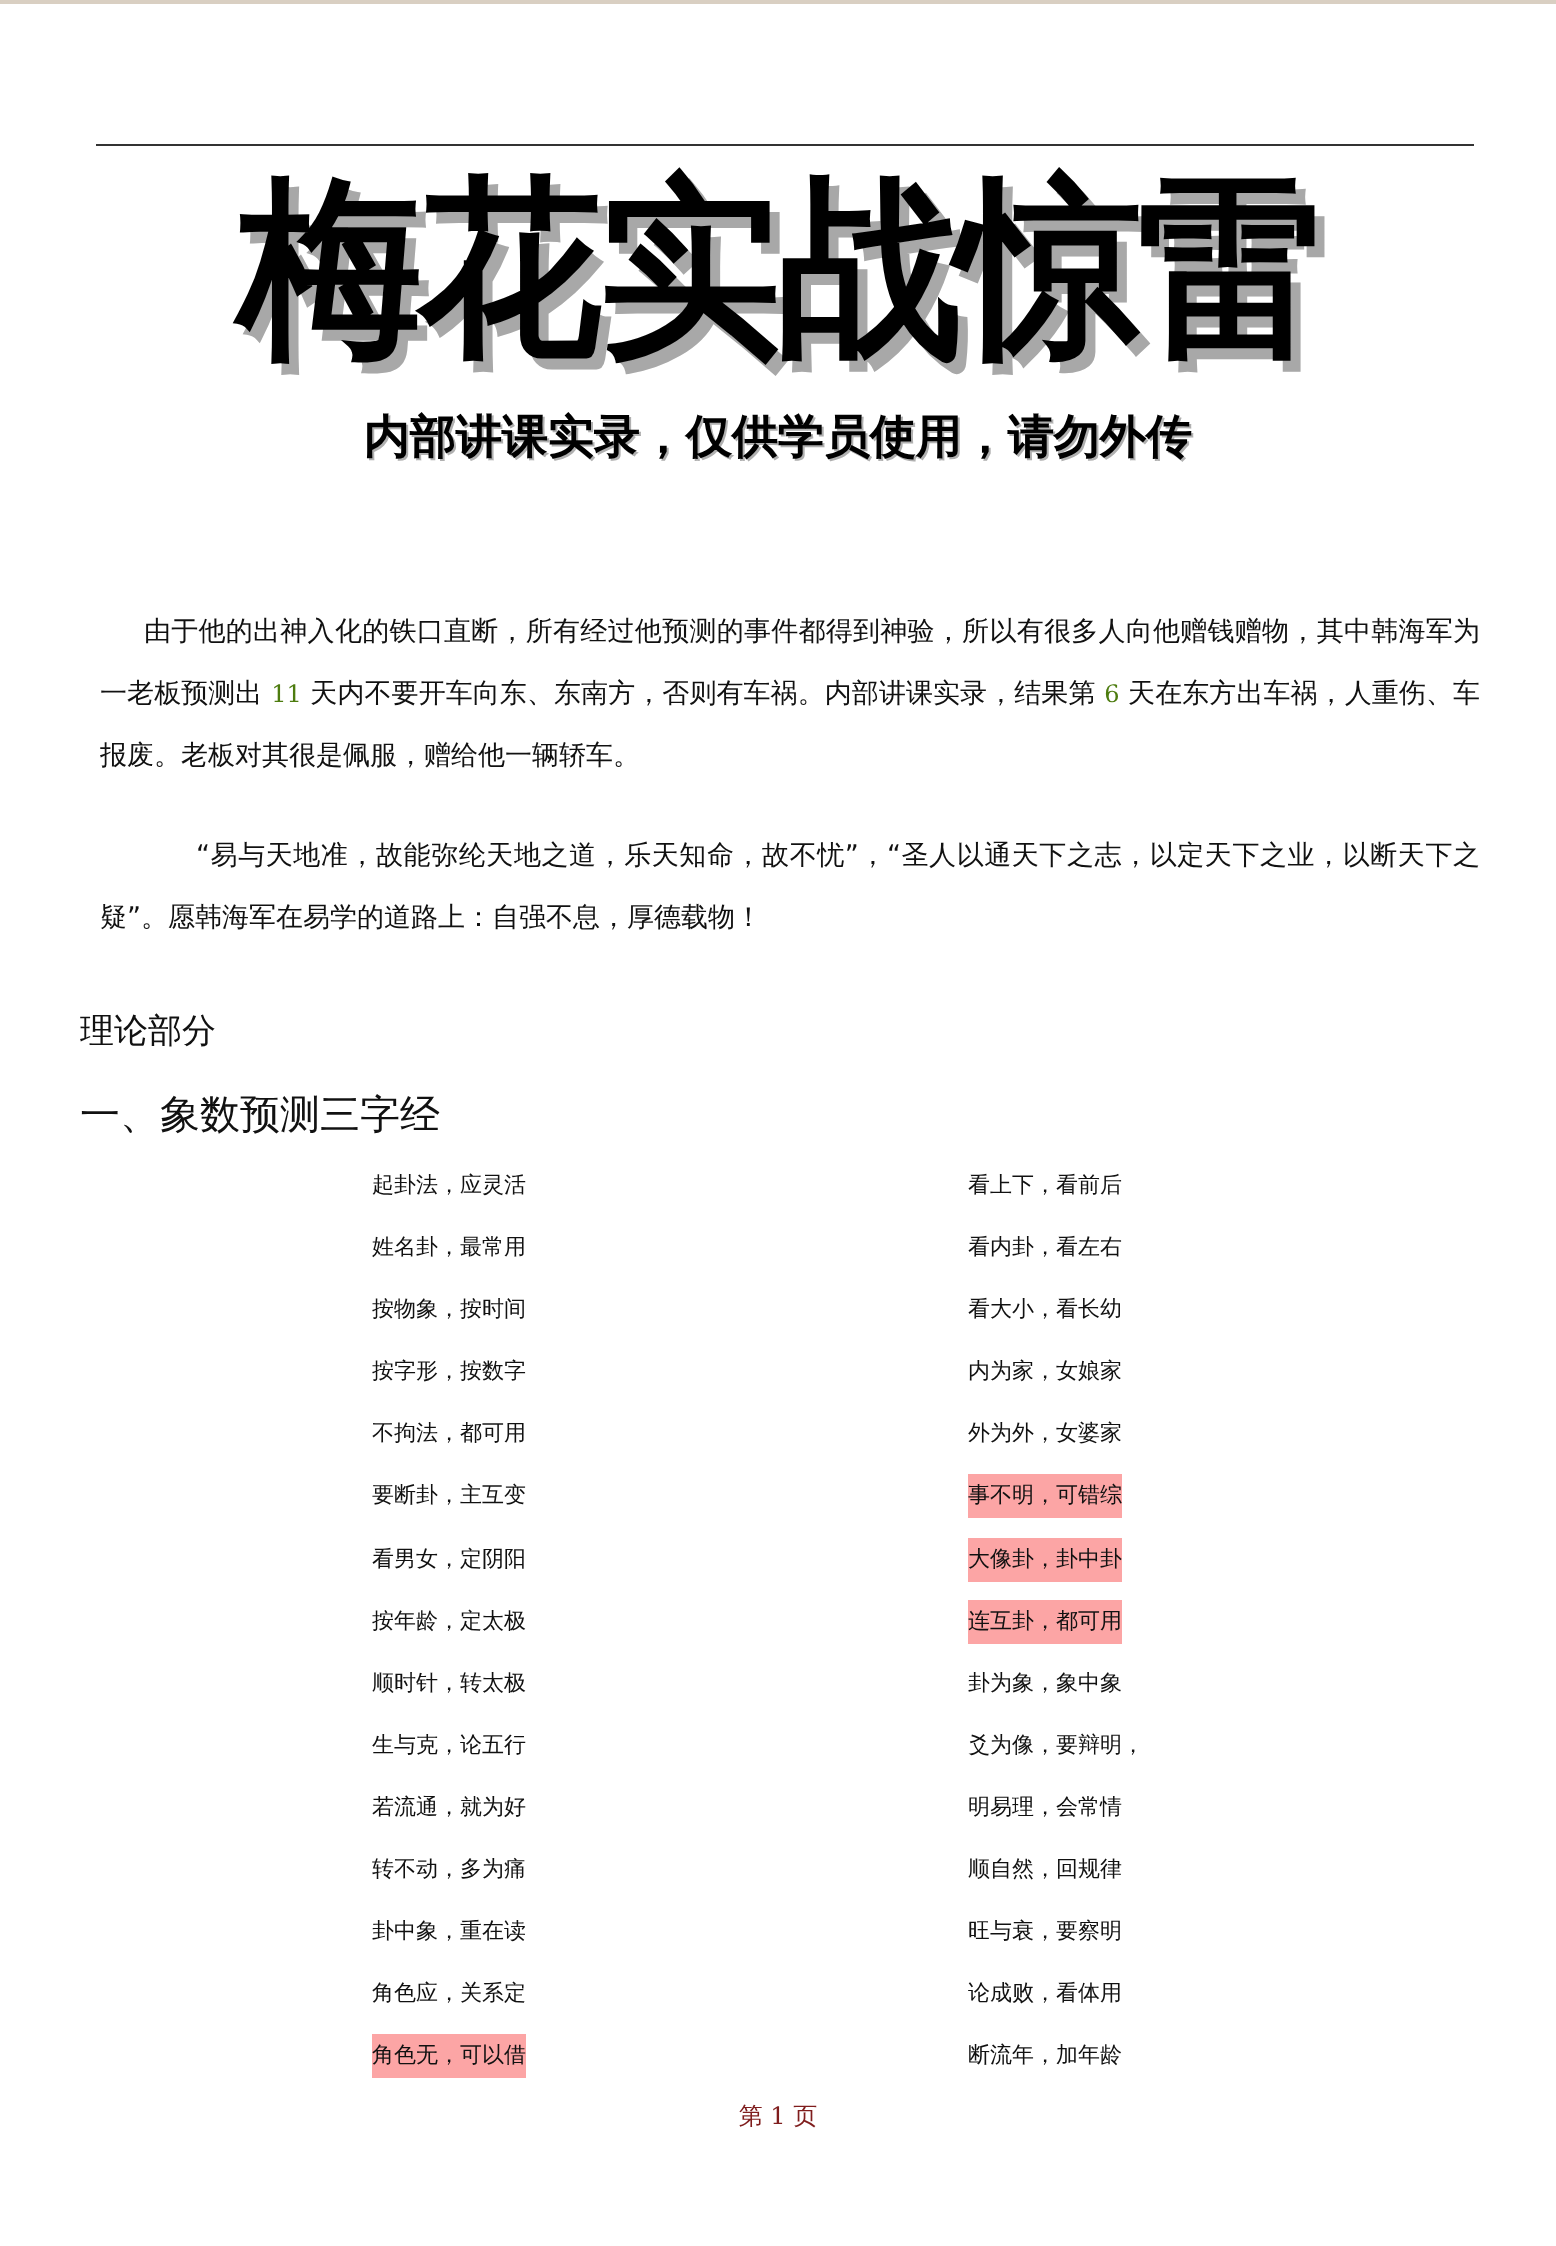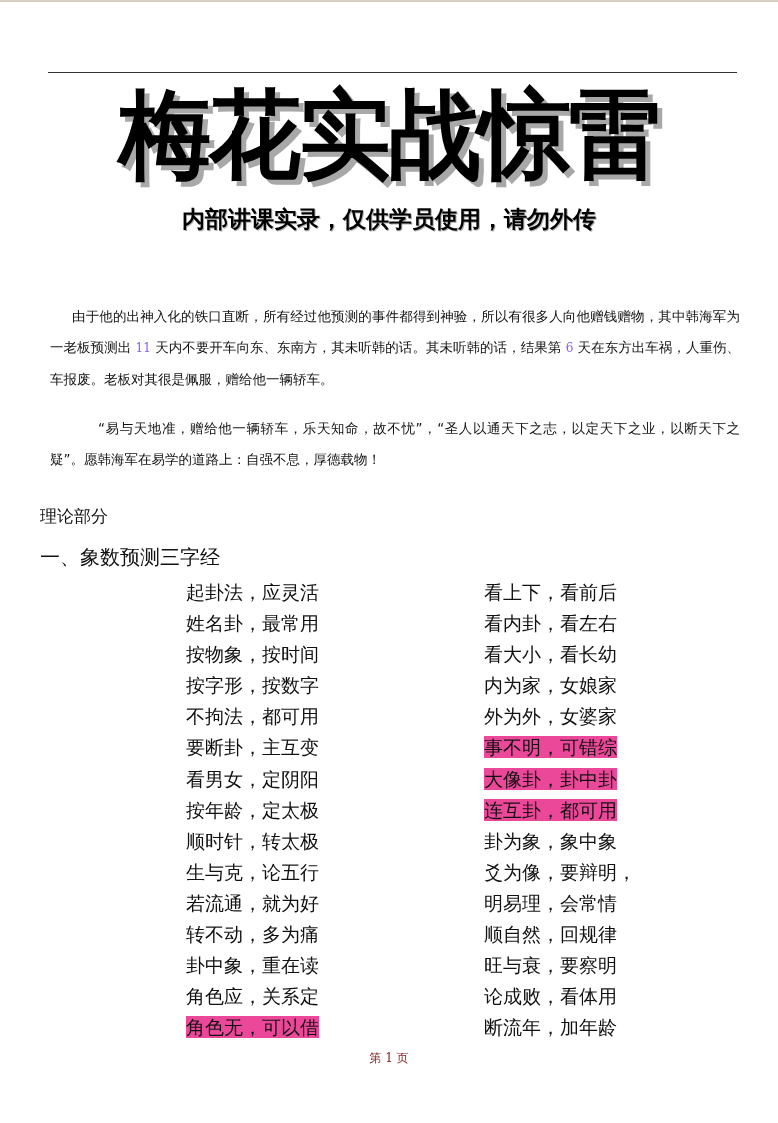--- a/index.html
+++ b/index.html
@@ -43,65 +43,65 @@
     }
     .para {
       position: absolute; left: 50px; width: 690px;
       font-size: 13.5px;
       line-height: 31px;
       color: #111;
       text-align: justify;
     }
     .para1 { top: 301px; text-indent: 22px; }
     .para2 { top: 413px; text-indent: 48px; }
-    .num { font-family: "DejaVu Serif", serif; color: #8b5cf6; font-size: 12px; }
+    .num { font-family: "DejaVu Serif", serif; color: #4d7c0f; font-size: 12px; }
     .section-title {
       position: absolute; left: 0; width: 778px; 
       color: #111;
       padding-left: 40px;
     }
     .sec1 { top: 502px; font-size: 17px; line-height: 28px; }
     .sec2 { top: 543px; font-size: 20px; line-height: 28px; }
     .verse-col {
       position: absolute; top: 577px;
-      font-size: 19px;
+      font-size: 11px;
     }
     .verse-col.left { left: 186px; }
     .verse-col.right { left: 484px; }
     .verse-line {
       height: 31.1px;
       line-height: 31.1px;
       position: relative;
     }
     .verse-line span {
       display: inline-block;
       line-height: 22px;
       padding: 0;
     }
-    .hl span { background: #ec4899; }
+    .hl span { background: #fca5a5; }
     .footer {
       position: absolute; top: 1050px; left: 0; width: 778px;
       text-align: center;
       font-size: 12px;
       font-family: "DejaVu Serif", serif;
       color: #7f1d1d;
     }
   </style>
 </head>
 <body>
 
 <div class="top-edge"></div>
 <div class="header-rule"></div>
 
 <div class="main-title">梅花实战惊雷</div>
 <div class="subtitle">内部讲课实录，仅供学员使用，请勿外传</div>
 
-<div class="para para1"><span>由于他的出神入化的铁口直断，所有经过他预测的事件都得到神验，所以有很多人向他赠钱赠物，其中韩海军为一老板预测出 </span><span class="num">11</span><span> 天内不要开车向东、东南方，其未听韩的话。其未听韩的话，结果第 </span><span class="num">6</span><span> 天在东方出车祸，人重伤、车报废。老板对其很是佩服，赠给他一辆轿车。</span></div>
+<div class="para para1"><span>由于他的出神入化的铁口直断，所有经过他预测的事件都得到神验，所以有很多人向他赠钱赠物，其中韩海军为一老板预测出 </span><span class="num">11</span><span> 天内不要开车向东、东南方，否则有车祸。内部讲课实录，结果第 </span><span class="num">6</span><span> 天在东方出车祸，人重伤、车报废。老板对其很是佩服，赠给他一辆轿车。</span></div>
 
-<div class="para para2">“易与天地准，赠给他一辆轿车，乐天知命，故不忧”，“圣人以通天下之志，以定天下之业，以断天下之疑”。愿韩海军在易学的道路上：自强不息，厚德载物！</div>
+<div class="para para2">“易与天地准，故能弥纶天地之道，乐天知命，故不忧”，“圣人以通天下之志，以定天下之业，以断天下之疑”。愿韩海军在易学的道路上：自强不息，厚德载物！</div>
 
 <div class="section-title sec1">理论部分</div>
 <div class="section-title sec2">一、象数预测三字经</div>
 
 <div class="verse-col left" id="verse-left">
     <div class="verse-line"><span>起卦法，应灵活</span></div>
     <div class="verse-line"><span>姓名卦，最常用</span></div>
     <div class="verse-line"><span>按物象，按时间</span></div>
     <div class="verse-line"><span>按字形，按数字</span></div>
     <div class="verse-line"><span>不拘法，都可用</span></div>

